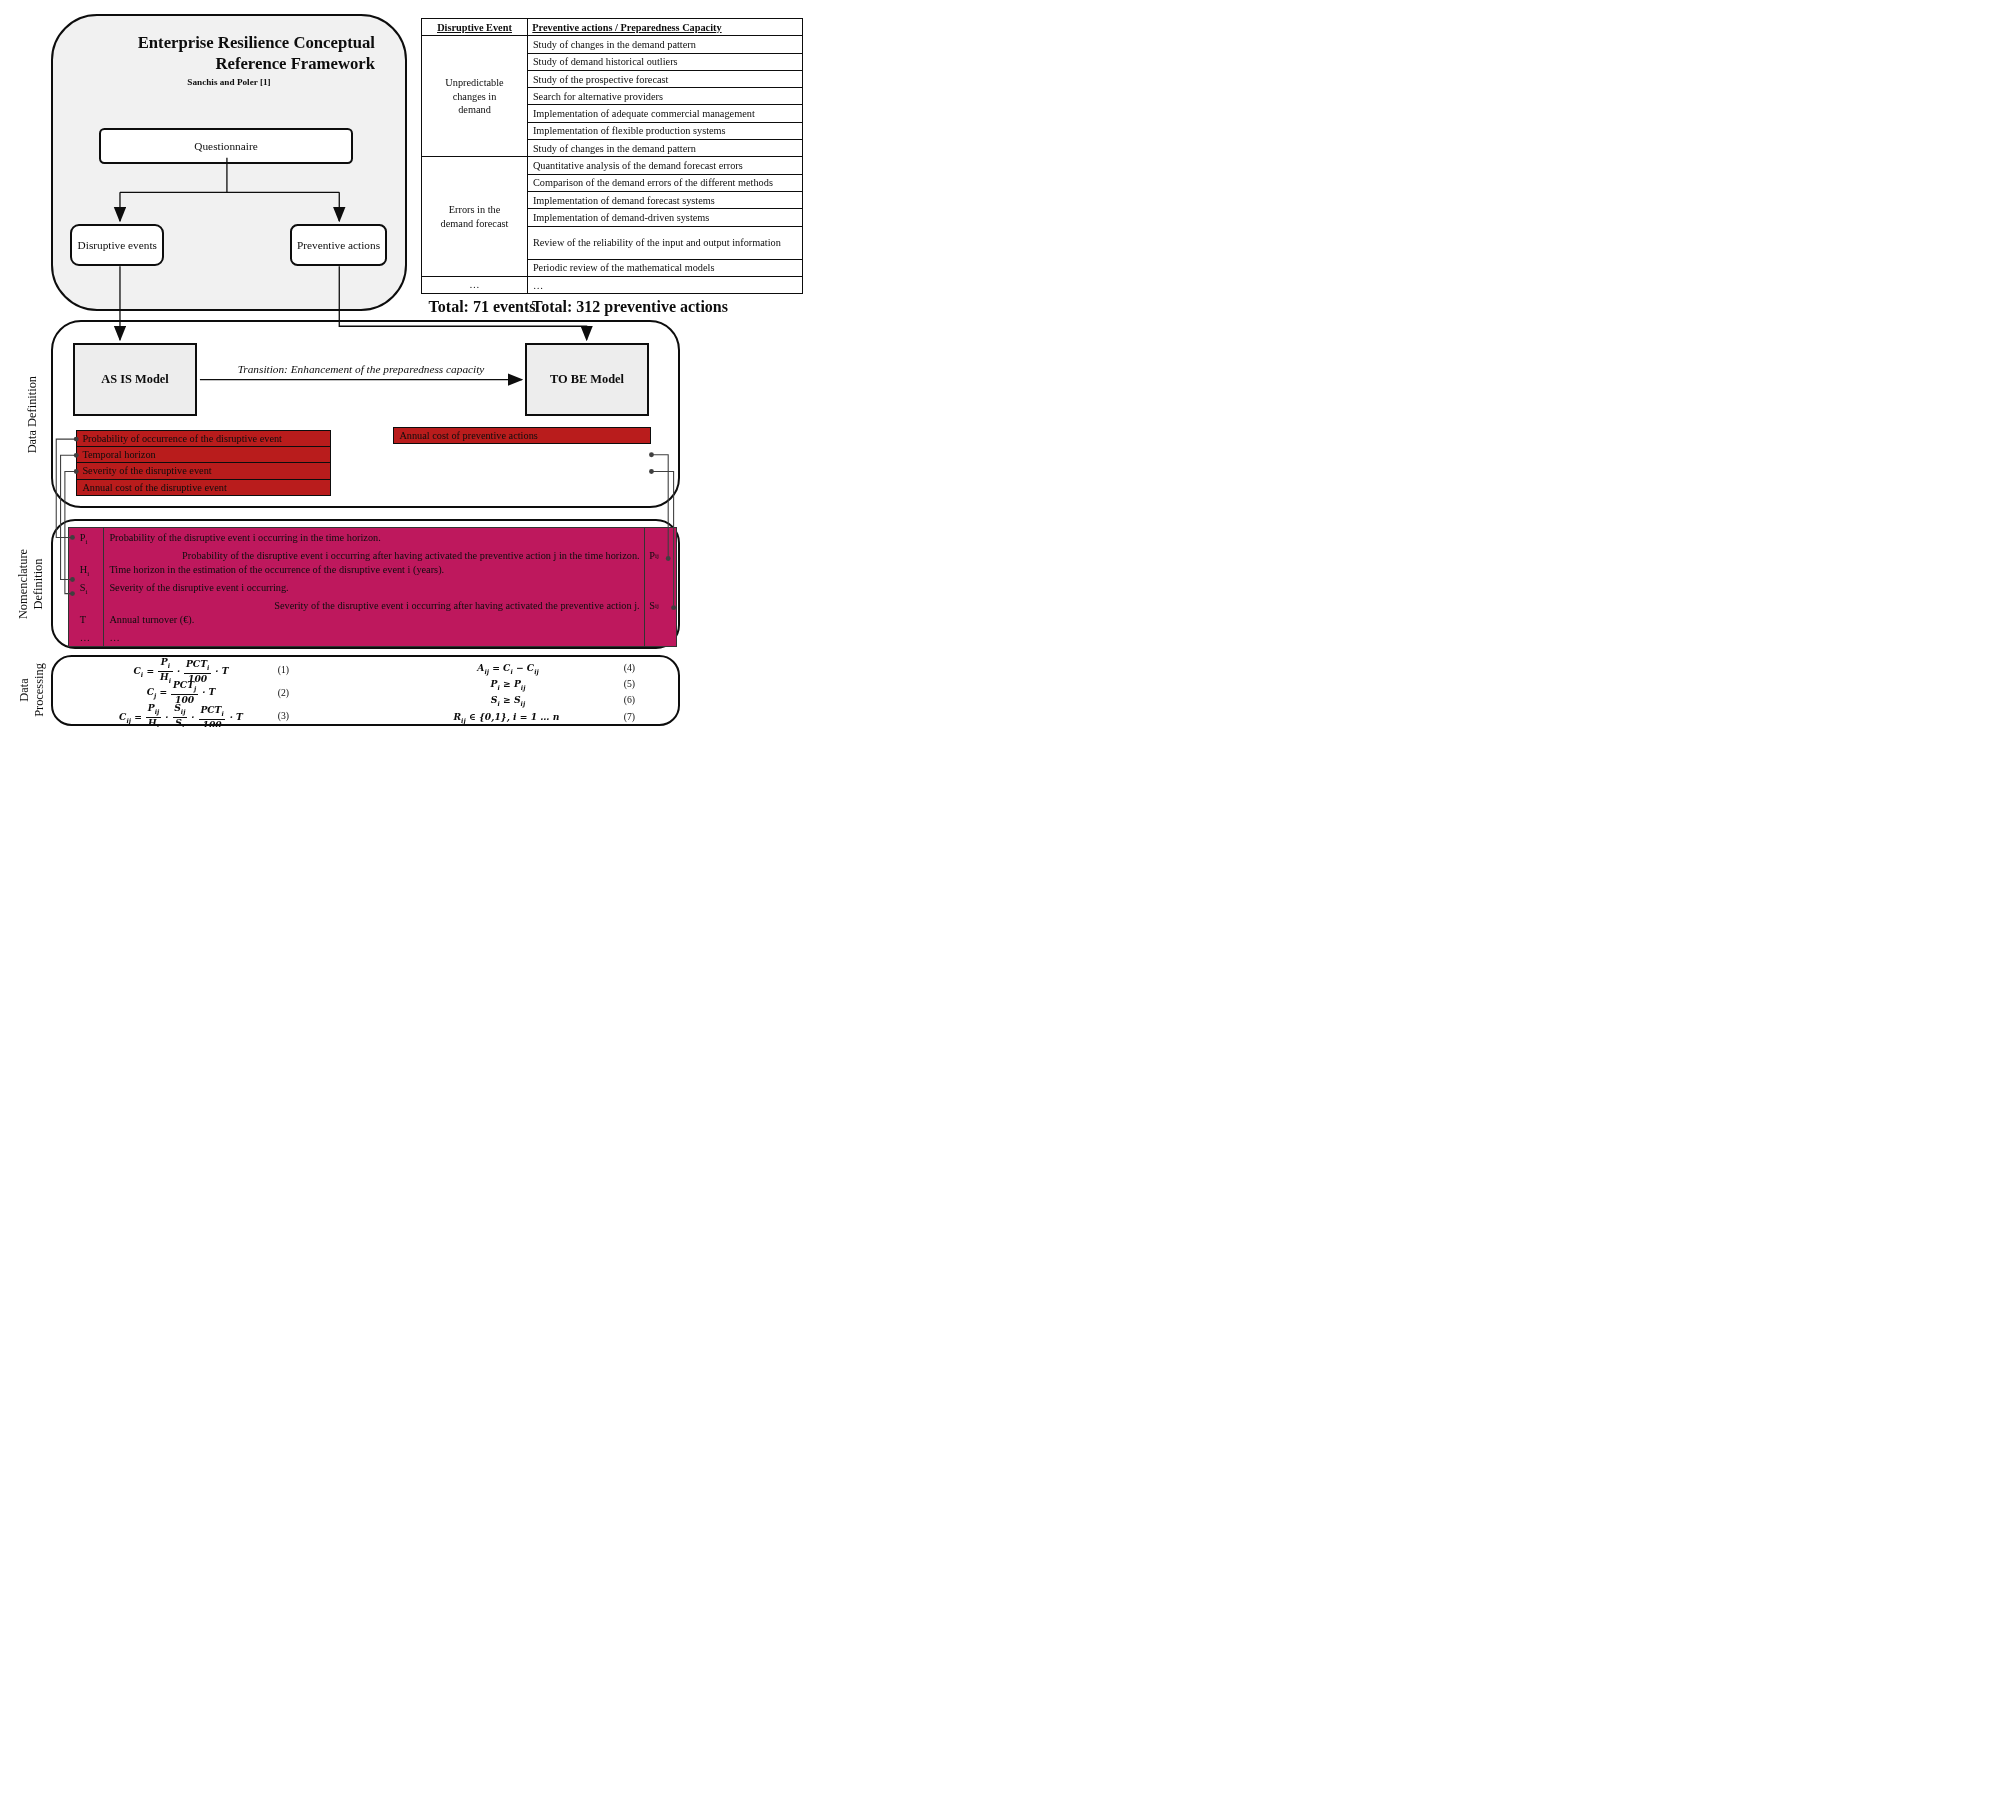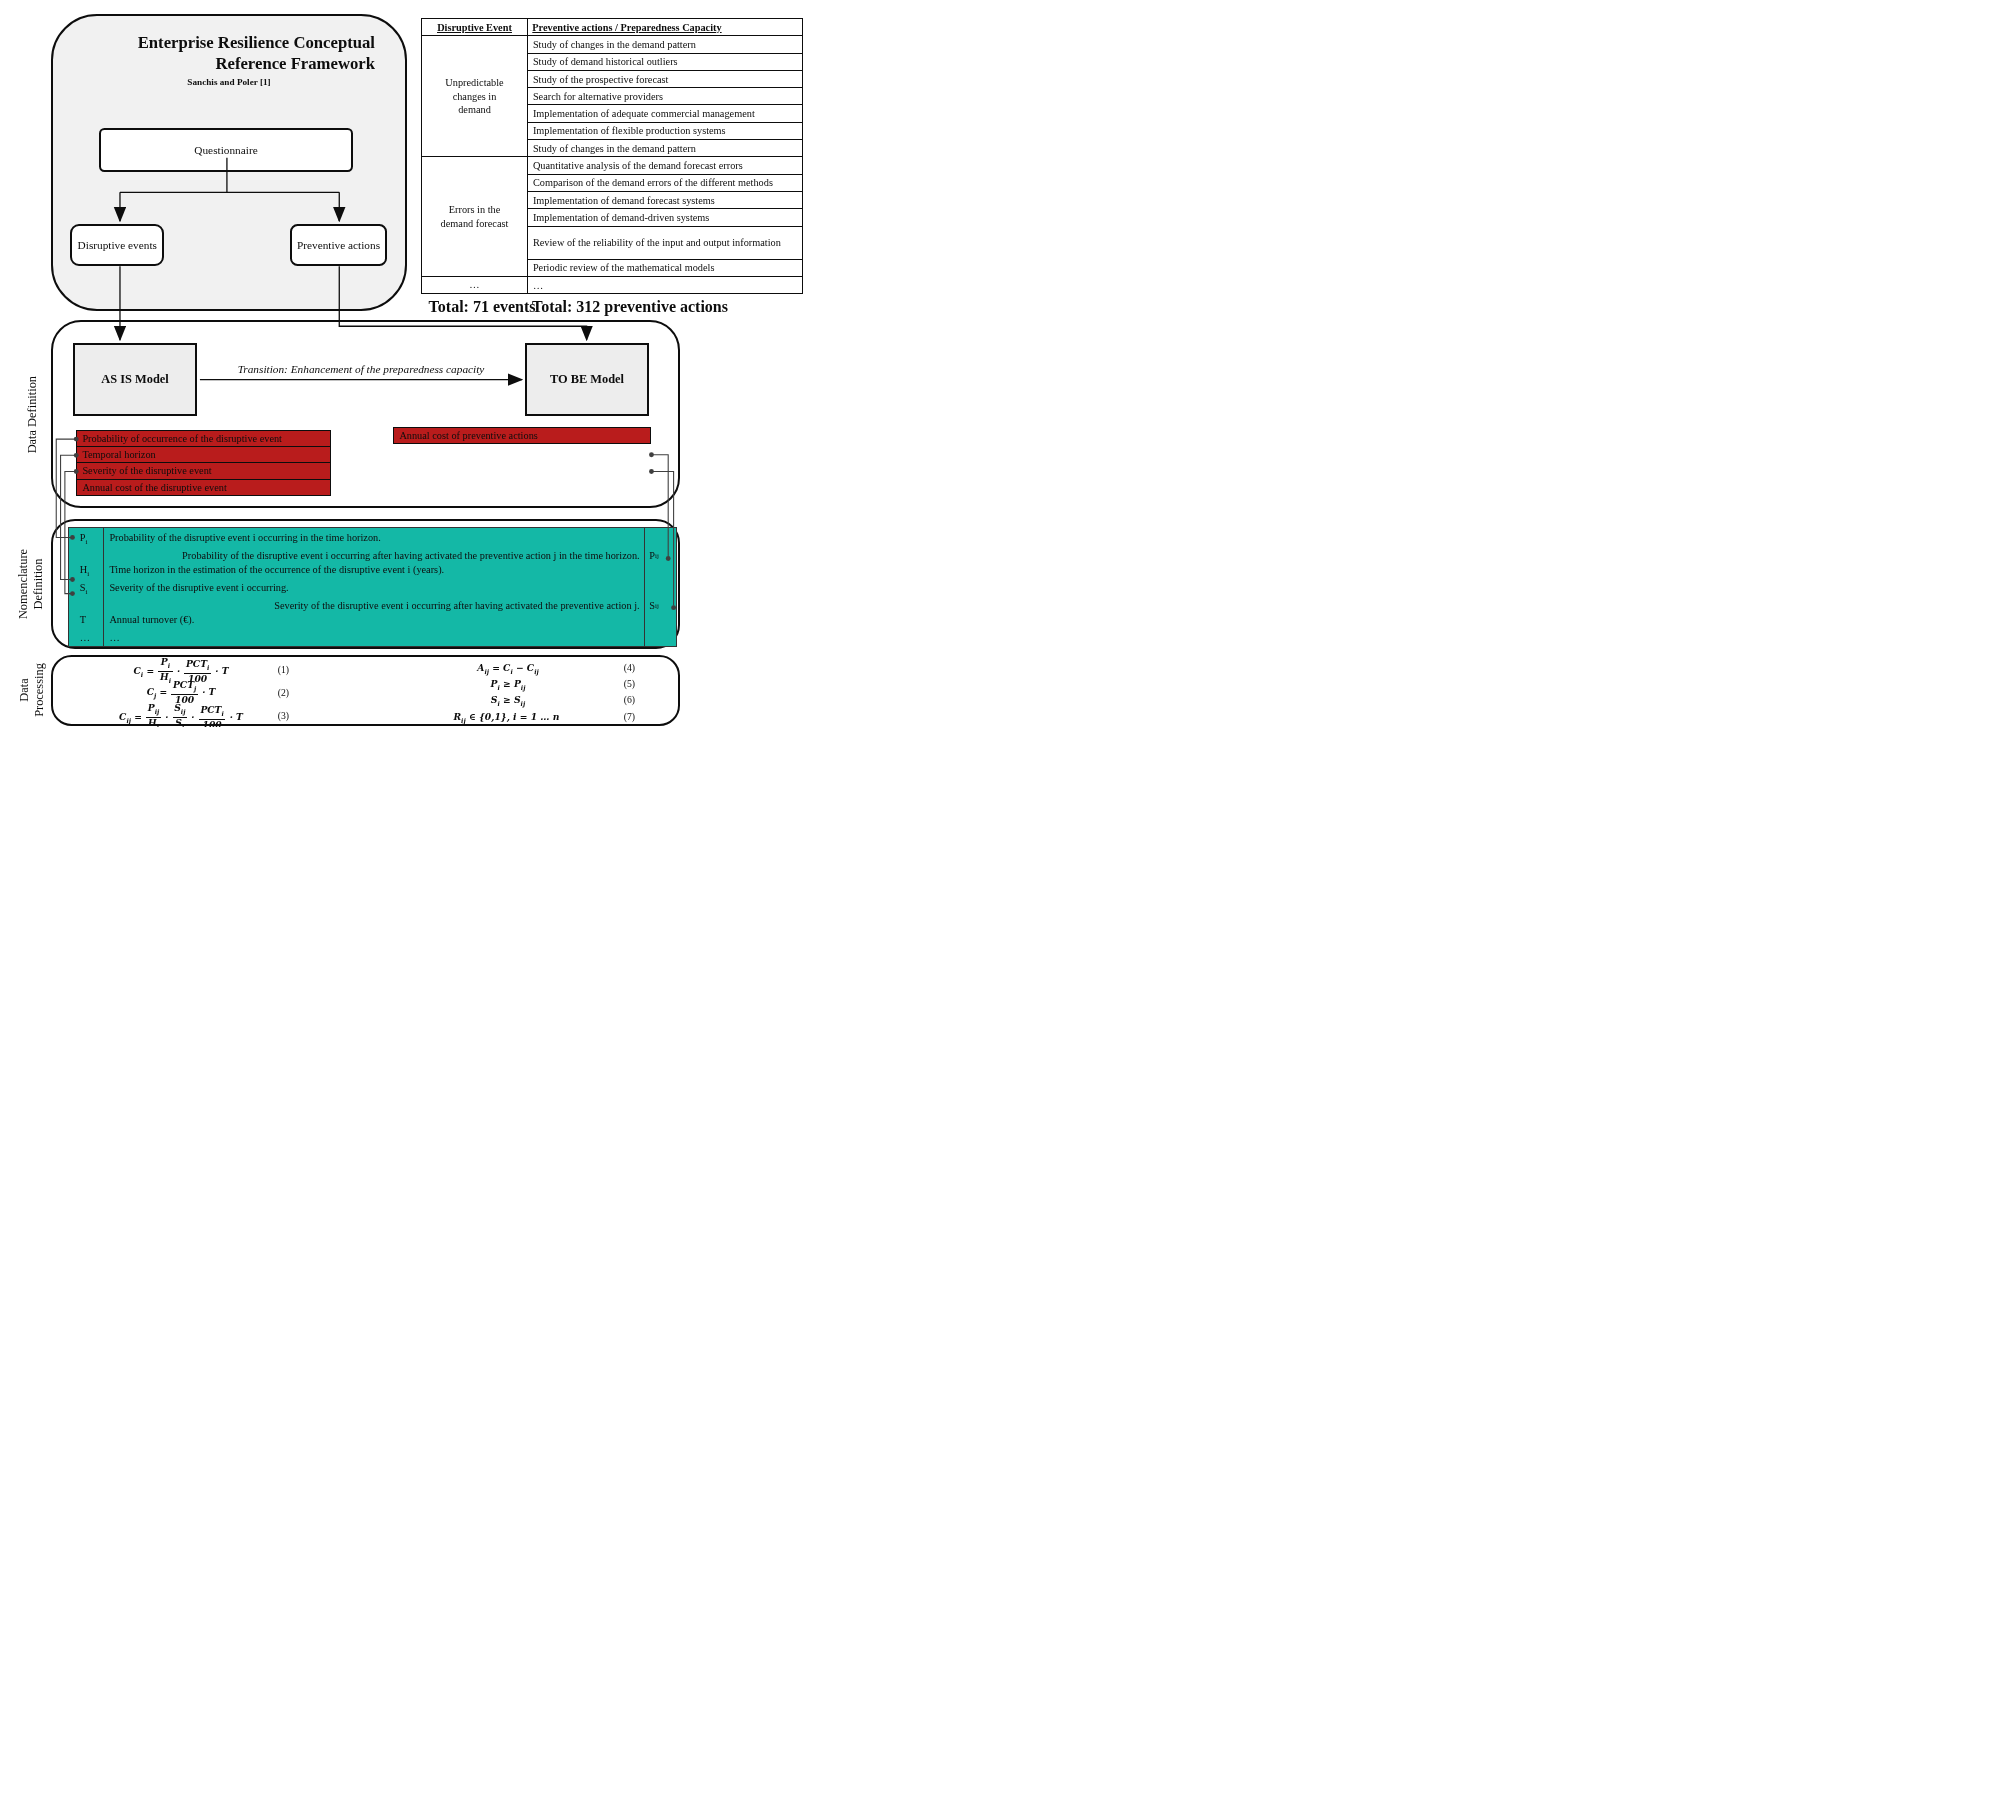--- a/index.html
+++ b/index.html
@@ -15,21 +15,21 @@
     position: absolute; left: 51px; top: 13.5px; width: 356px; height: 297px;
     background: #f1f1f1; border: 2.7px solid #0d0d0d; border-radius: 46px;
   }
   #fw-title { margin: 16px auto 0; max-width: 292px; text-align: right;
     font-size: 16.7px; font-weight: bold; line-height: 21px; }
   #fw-sub { margin-top: 3.2px; text-align: center; font-size: 9.2px; font-weight: bold; }
   .node {
     position: absolute; background: #fff; border: 2.2px solid #0d0d0d;
     display: flex; align-items: center; justify-content: center; text-align: center;
   }
-  #q-box  { left: 46px;  top: 112px; width: 254px; height: 44px; border-radius: 5.4px; font-size: 11.3px; }
+  #q-box  { left: 46px;  top: 112px; width: 254px; height: 36px; border-radius: 5.4px; font-size: 11.3px; }
   #de-box { left: 17.3px;  top: 208px; width: 94px; height: 42px; border-radius: 9px; font-size: 11.3px; line-height: 14px; }
   #pa-box { left: 237px; top: 208px; width: 97px; height: 42px; border-radius: 7.6px; font-size: 11.3px; line-height: 14px; }
 
   
   #actions-table {
     position: absolute; left: 421px; top: 18px; width: 382px;
     border-collapse: collapse; table-layout: fixed; border: 1.6px solid #0d0d0d;
   }
   #actions-table td { border: 0.9px solid #0d0d0d; font-size: 10.3px; vertical-align: middle; }
   .hcell { height: 17.3px; font-weight: bold; padding: 0 4.3px; }
@@ -64,21 +64,21 @@
   #asis-list { position: absolute; left: 76px; top: 430px; width: 255px; }
   #tobe-list { position: absolute; left: 393px; top: 427px; width: 258px; }
   .ditem { border: 1.1px solid #0d0d0d; background: #b91c1c; font-size: 10.3px;
     padding: 0 5.4px; height: 17.3px; line-height: 15.7px; margin-top: -1.1px; }
   .ditem:first-child { margin-top: 0; }
   .ditem.big { height: 57px; line-height: 16.7px; padding: 2.2px 5.4px;
     text-align: justify; font-size: 10.5px; }
 
   
   #nom-table { position: absolute; left: 68px; top: 527px; width: 609px; height: 120px;
-    background: #14b8a6; border: 1.1px solid #333; padding: 2.7px 0; }
+    background: #be185d; border: 1.1px solid #333; padding: 2.7px 0; }
   .vrule { position: absolute; top: 0; bottom: 0; width: 1.1px; background: #333; }
   #vrule1 { left: 34px; }
   #vrule2 { left: 575px; }
   .nrow { display: flex; }
   .nsym  { width: 35px; flex: none; padding-left: 10.8px; font-size: 10.3px; line-height: 14px; }
   .ntext { flex: 1; padding: 0 5.4px; font-size: 10.3px; line-height: 14px; }
   .ntext.right { text-align: right; padding-left: 32px; }
   .nrsym { width: 31px; flex: none; display: flex; align-items: center;
     padding-left: 4.3px; font-size: 10.3px; }
   .nsym sub, .nrsym sub { font-size: 7px; }

